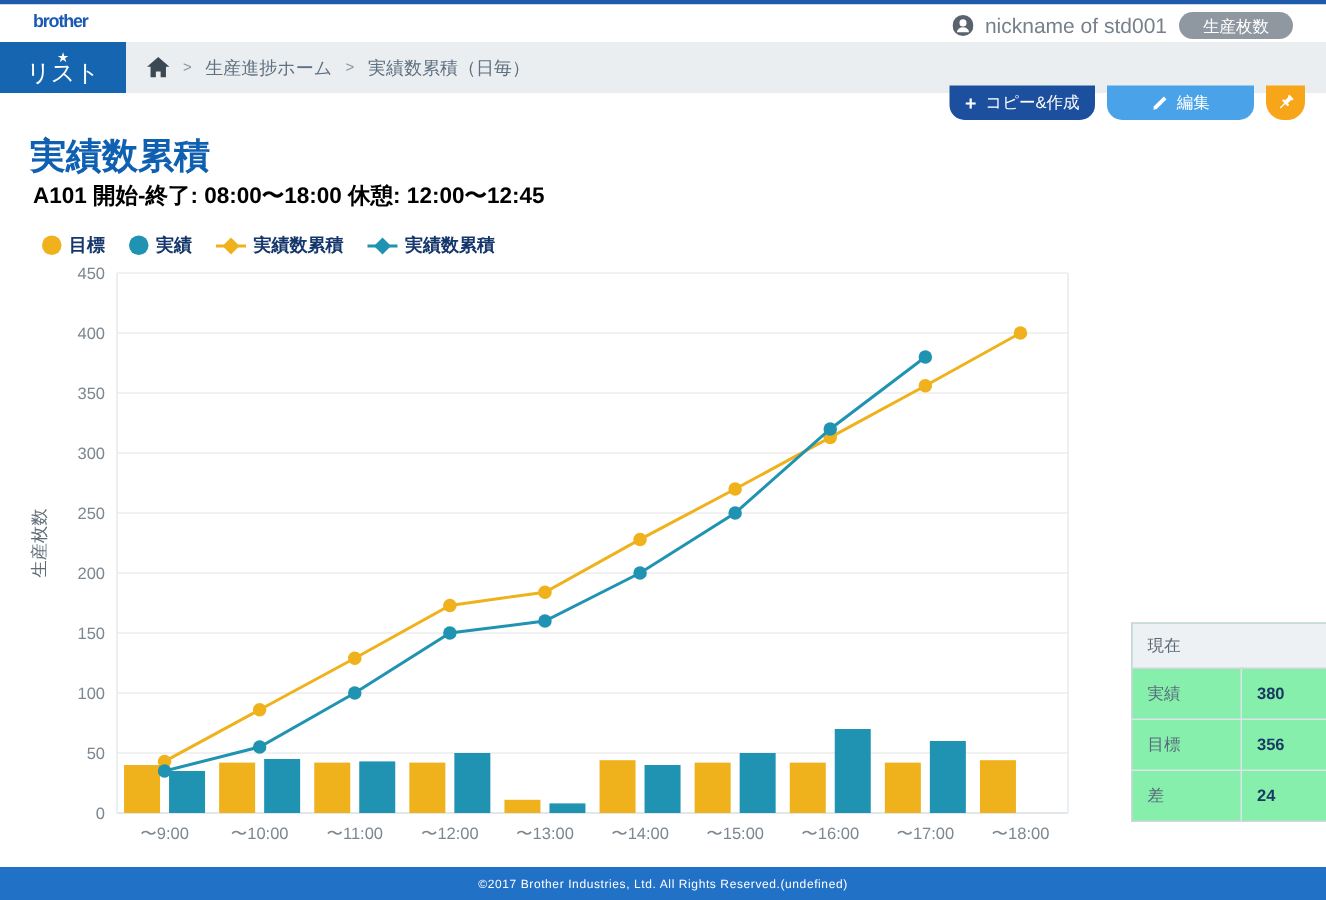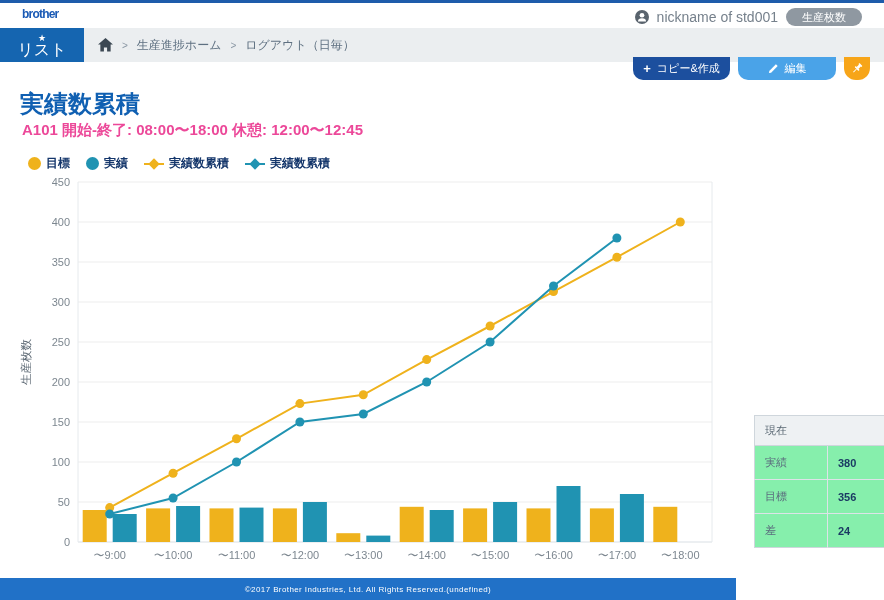--- a/index.html
+++ b/index.html
@@ -33,21 +33,21 @@
   
   .actions{position:absolute;right:14px;top:57px;display:flex;gap:8px;}
   .btn{height:23px;border:none;color:#fff;font-size:11px;font-family:"Liberation Sans",sans-serif;
        border-radius:0 0 10px 10px;display:flex;align-items:center;justify-content:center;gap:6px;cursor:pointer;}
   .btn-copy{width:97px;background:#1c4f9e;}
   .btn-edit{width:98px;background:#4aa3e8;}
   .btn-pin{width:26px;background:#f7a519;border-radius:0 0 12px 12px;}
   .plus-glyph{font-size:13px;font-weight:bold;line-height:1;}
   
   .page-title{position:absolute;left:20px;top:88px;font-size:24px;font-weight:bold;color:#1060b2;}
-  .page-subtitle{position:absolute;left:22px;top:121px;font-size:15px;font-weight:bold;color:#ec4899;}
+  .page-subtitle{position:absolute;left:22px;top:121px;font-size:15px;font-weight:bold;color:#000000;}
   
   .legend{position:absolute;left:28px;top:155px;display:flex;align-items:center;gap:16px;
         font-size:12px;font-weight:bold;color:#14366b;}
   .legend-item{display:flex;align-items:center;gap:5px;}
   .mark{display:inline-block;}
   .mark.dot{width:13px;height:13px;border-radius:50%;background:var(--c);}
   .mark.lin{width:20px;height:2px;background:var(--c);position:relative;}
   .mark.lin::after{content:'';position:absolute;left:6px;top:-3px;width:8px;height:8px;
         background:var(--c);transform:rotate(45deg);}
   
@@ -55,21 +55,21 @@
   
   .summary{position:absolute;left:754px;top:415px;width:133px;border:1px solid #cfd6dc;
         border-collapse:collapse;font-size:11px;background:#86efac;}
   .summary th{background:#eef1f3;color:#5a6873;font-weight:normal;text-align:left;
         padding:7px 0 7px 10px;border-bottom:1px solid #cfd6dc;}
   .summary td{padding:9px 0 9px 10px;border-bottom:1px solid #dde3e8;}
   .summary tr:last-child td{border-bottom:none;}
   .summary td.lbl{color:#5a6b7d;width:62px;border-right:1px solid #dde3e8;}
   .summary td.val{color:#1b3a63;font-weight:bold;}
   
-  .footer{position:absolute;left:0;top:578px;width:736px;height:22px;background:#2171c7;
+  .footer{position:absolute;left:0;top:578px;width:884px;height:22px;background:#2171c7;
         display:flex;align-items:center;justify-content:center;}
   .footer span{color:#fff;font-size:8px;letter-spacing:0.4px;}
 </style>
 </head>
 <body>
 
 <div class="top-strip"></div>
 
 <div class="header">
   <div class="logo">brother</div>
@@ -89,21 +89,21 @@
     <span class="star">★</span>
     <span class="tab-label">リスト</span>
   </div>
   <div class="breadcrumb">
     <svg class="home-icon" viewBox="0 0 16 15">
       <path d="M8 0 L16 7 H13.5 V14.5 H9.7 V10.3 H6.3 V14.5 H2.5 V7 H0 Z" fill="#3c4853"></path>
     </svg>
     <span class="crumb-sep">&gt;</span>
     <span class="crumb">生産進捗ホーム</span>
     <span class="crumb-sep">&gt;</span>
-    <span class="crumb">ログアウト（日毎）</span>
+    <span class="crumb">実績数累積（日毎）</span>
   </div>
 </div>
 
 <div class="actions">
   <button class="btn btn-copy">
     <span class="plus-glyph">+</span>
     <span>コピー&amp;作成</span>
   </button>
   <button class="btn btn-edit">
     <svg width="11" height="11" viewBox="0 0 12 12">

